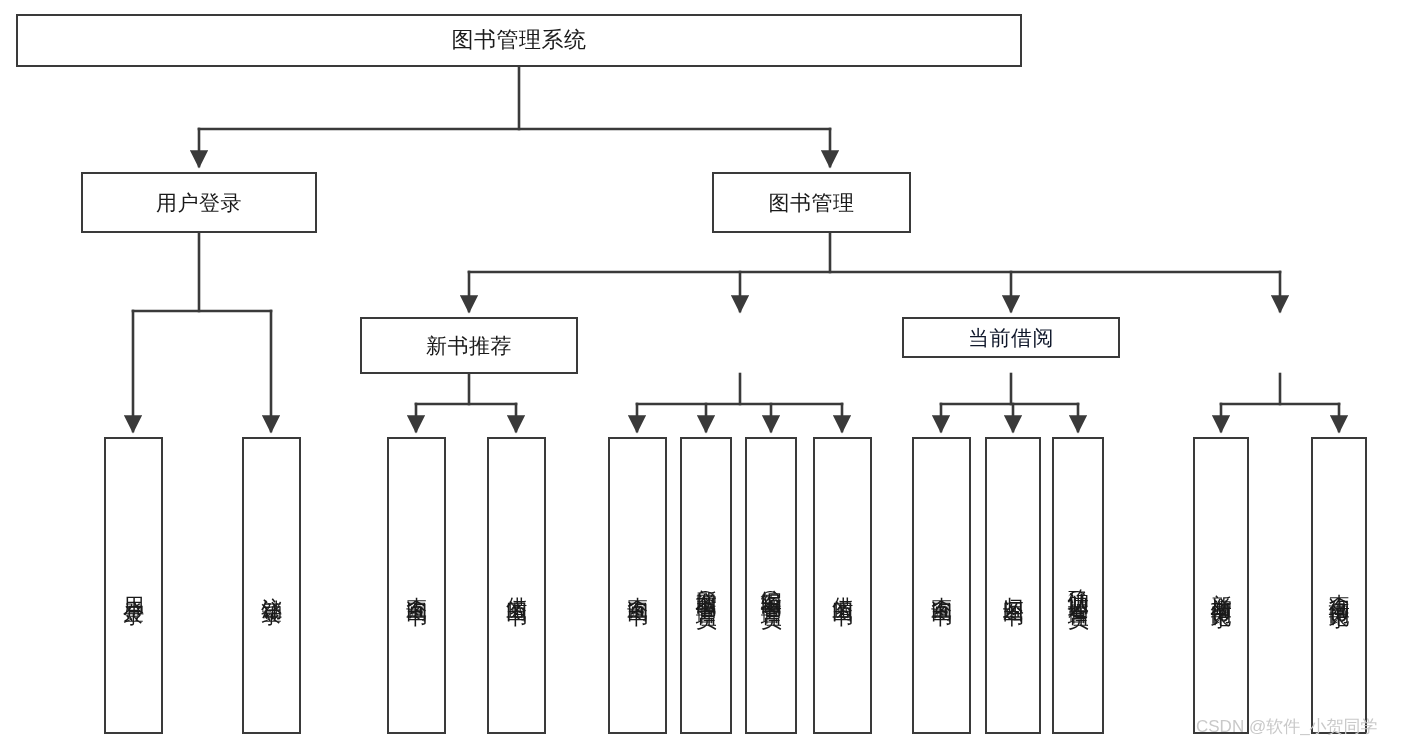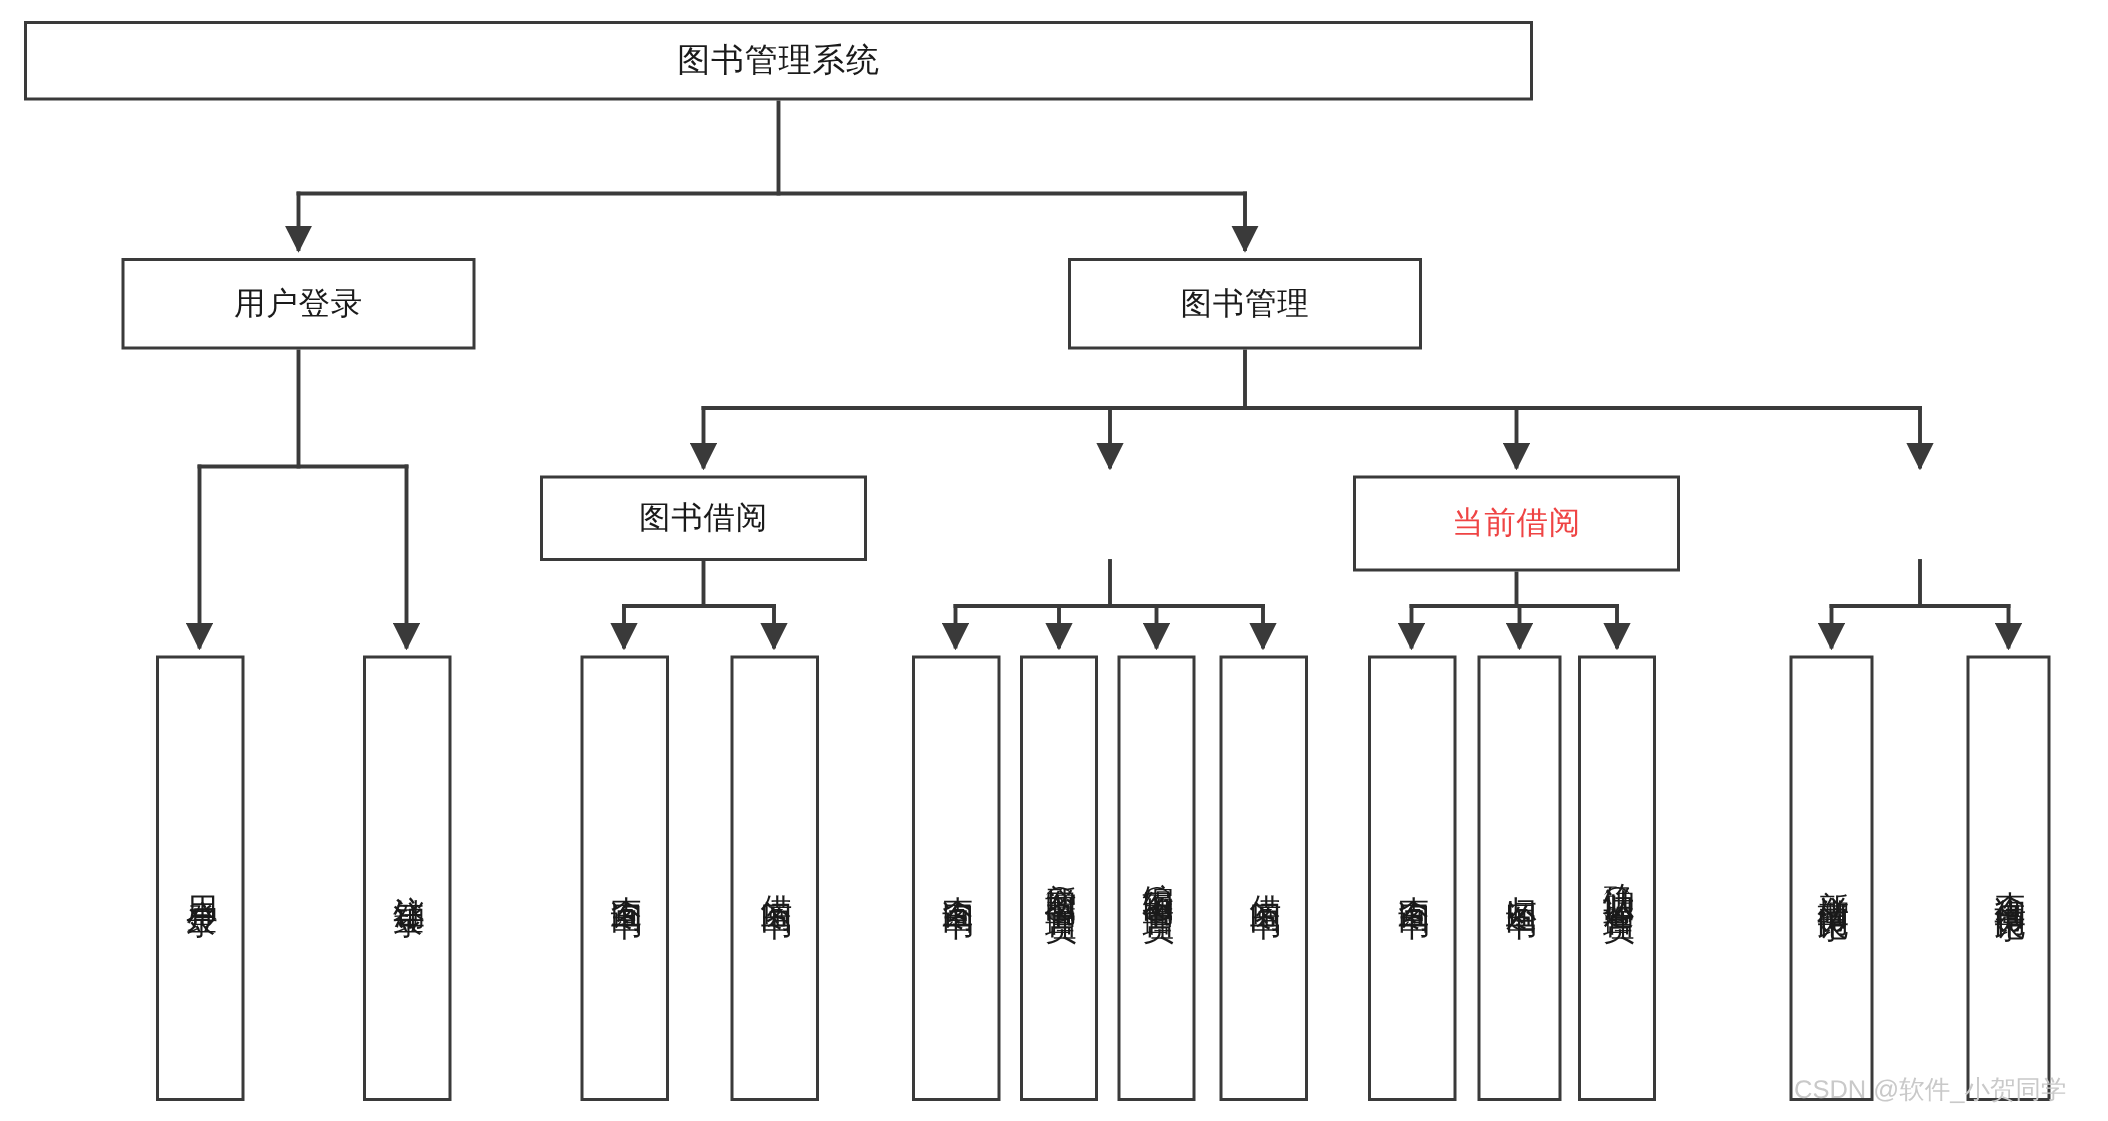--- a/index.html
+++ b/index.html
@@ -120,28 +120,28 @@
     </g>
   </svg>
 
   <div class="node horiz lvl0" style="left: 16px; top: 14px; width: 1006px; height: 53px; border-color: rgb(58, 58, 58); background: rgb(255, 255, 255); color: rgb(26, 26, 26);">
     <span class="node-label">图书管理系统</span>
   </div>
 
   <div class="node horiz lvl1" style="left: 81px; top: 172px; width: 236px; height: 61px; border-color: rgb(58, 58, 58); background: rgb(255, 255, 255); color: rgb(26, 26, 26);">
     <span class="node-label">用户登录</span>
   </div>
-  <div class="node horiz lvl1" style="left: 712px; top: 172px; width: 236px; height: 61px; border-color: rgb(58, 58, 58); background: rgb(255, 255, 255); color: rgb(26, 26, 26);">
+  <div class="node horiz lvl1" style="left: 712px; top: 172px; width: 199px; height: 61px; border-color: rgb(58, 58, 58); background: rgb(255, 255, 255); color: rgb(26, 26, 26);">
     <span class="node-label">图书管理</span>
   </div>
 
   <div class="node horiz lvl2" style="left: 360px; top: 317px; width: 218px; height: 57px; border-color: rgb(58, 58, 58); background: rgb(255, 255, 255); color: rgb(26, 26, 26);">
-    <span class="node-label">图书借阅</span>
+    <span class="node-label">新书推荐</span>
   </div>
-  <div class="node horiz lvl2" style="left: 902px; top: 317px; width: 218px; height: 64px; border-color: rgb(58, 58, 58); background: rgb(255, 255, 255); color: #ef4444;">
+  <div class="node horiz lvl2" style="left: 902px; top: 317px; width: 218px; height: 41px; border-color: rgb(58, 58, 58); background: rgb(255, 255, 255); color: #0f172a;">
     <span class="node-label">当前借阅</span>
   </div>
 
   <div class="node vert" style="left: 104px; top: 437px; width: 59px; height: 297px; border-color: rgb(58, 58, 58); background: rgb(255, 255, 255); color: rgb(26, 26, 26);">
     <span class="node-label">用户登录</span>
   </div>
   <div class="node vert" style="left: 242px; top: 437px; width: 59px; height: 297px; border-color: rgb(58, 58, 58); background: rgb(255, 255, 255); color: rgb(26, 26, 26);">
     <span class="node-label">注销登录</span>
   </div>
   <div class="node vert" style="left: 387px; top: 437px; width: 59px; height: 297px; border-color: rgb(58, 58, 58); background: rgb(255, 255, 255); color: rgb(26, 26, 26);">

